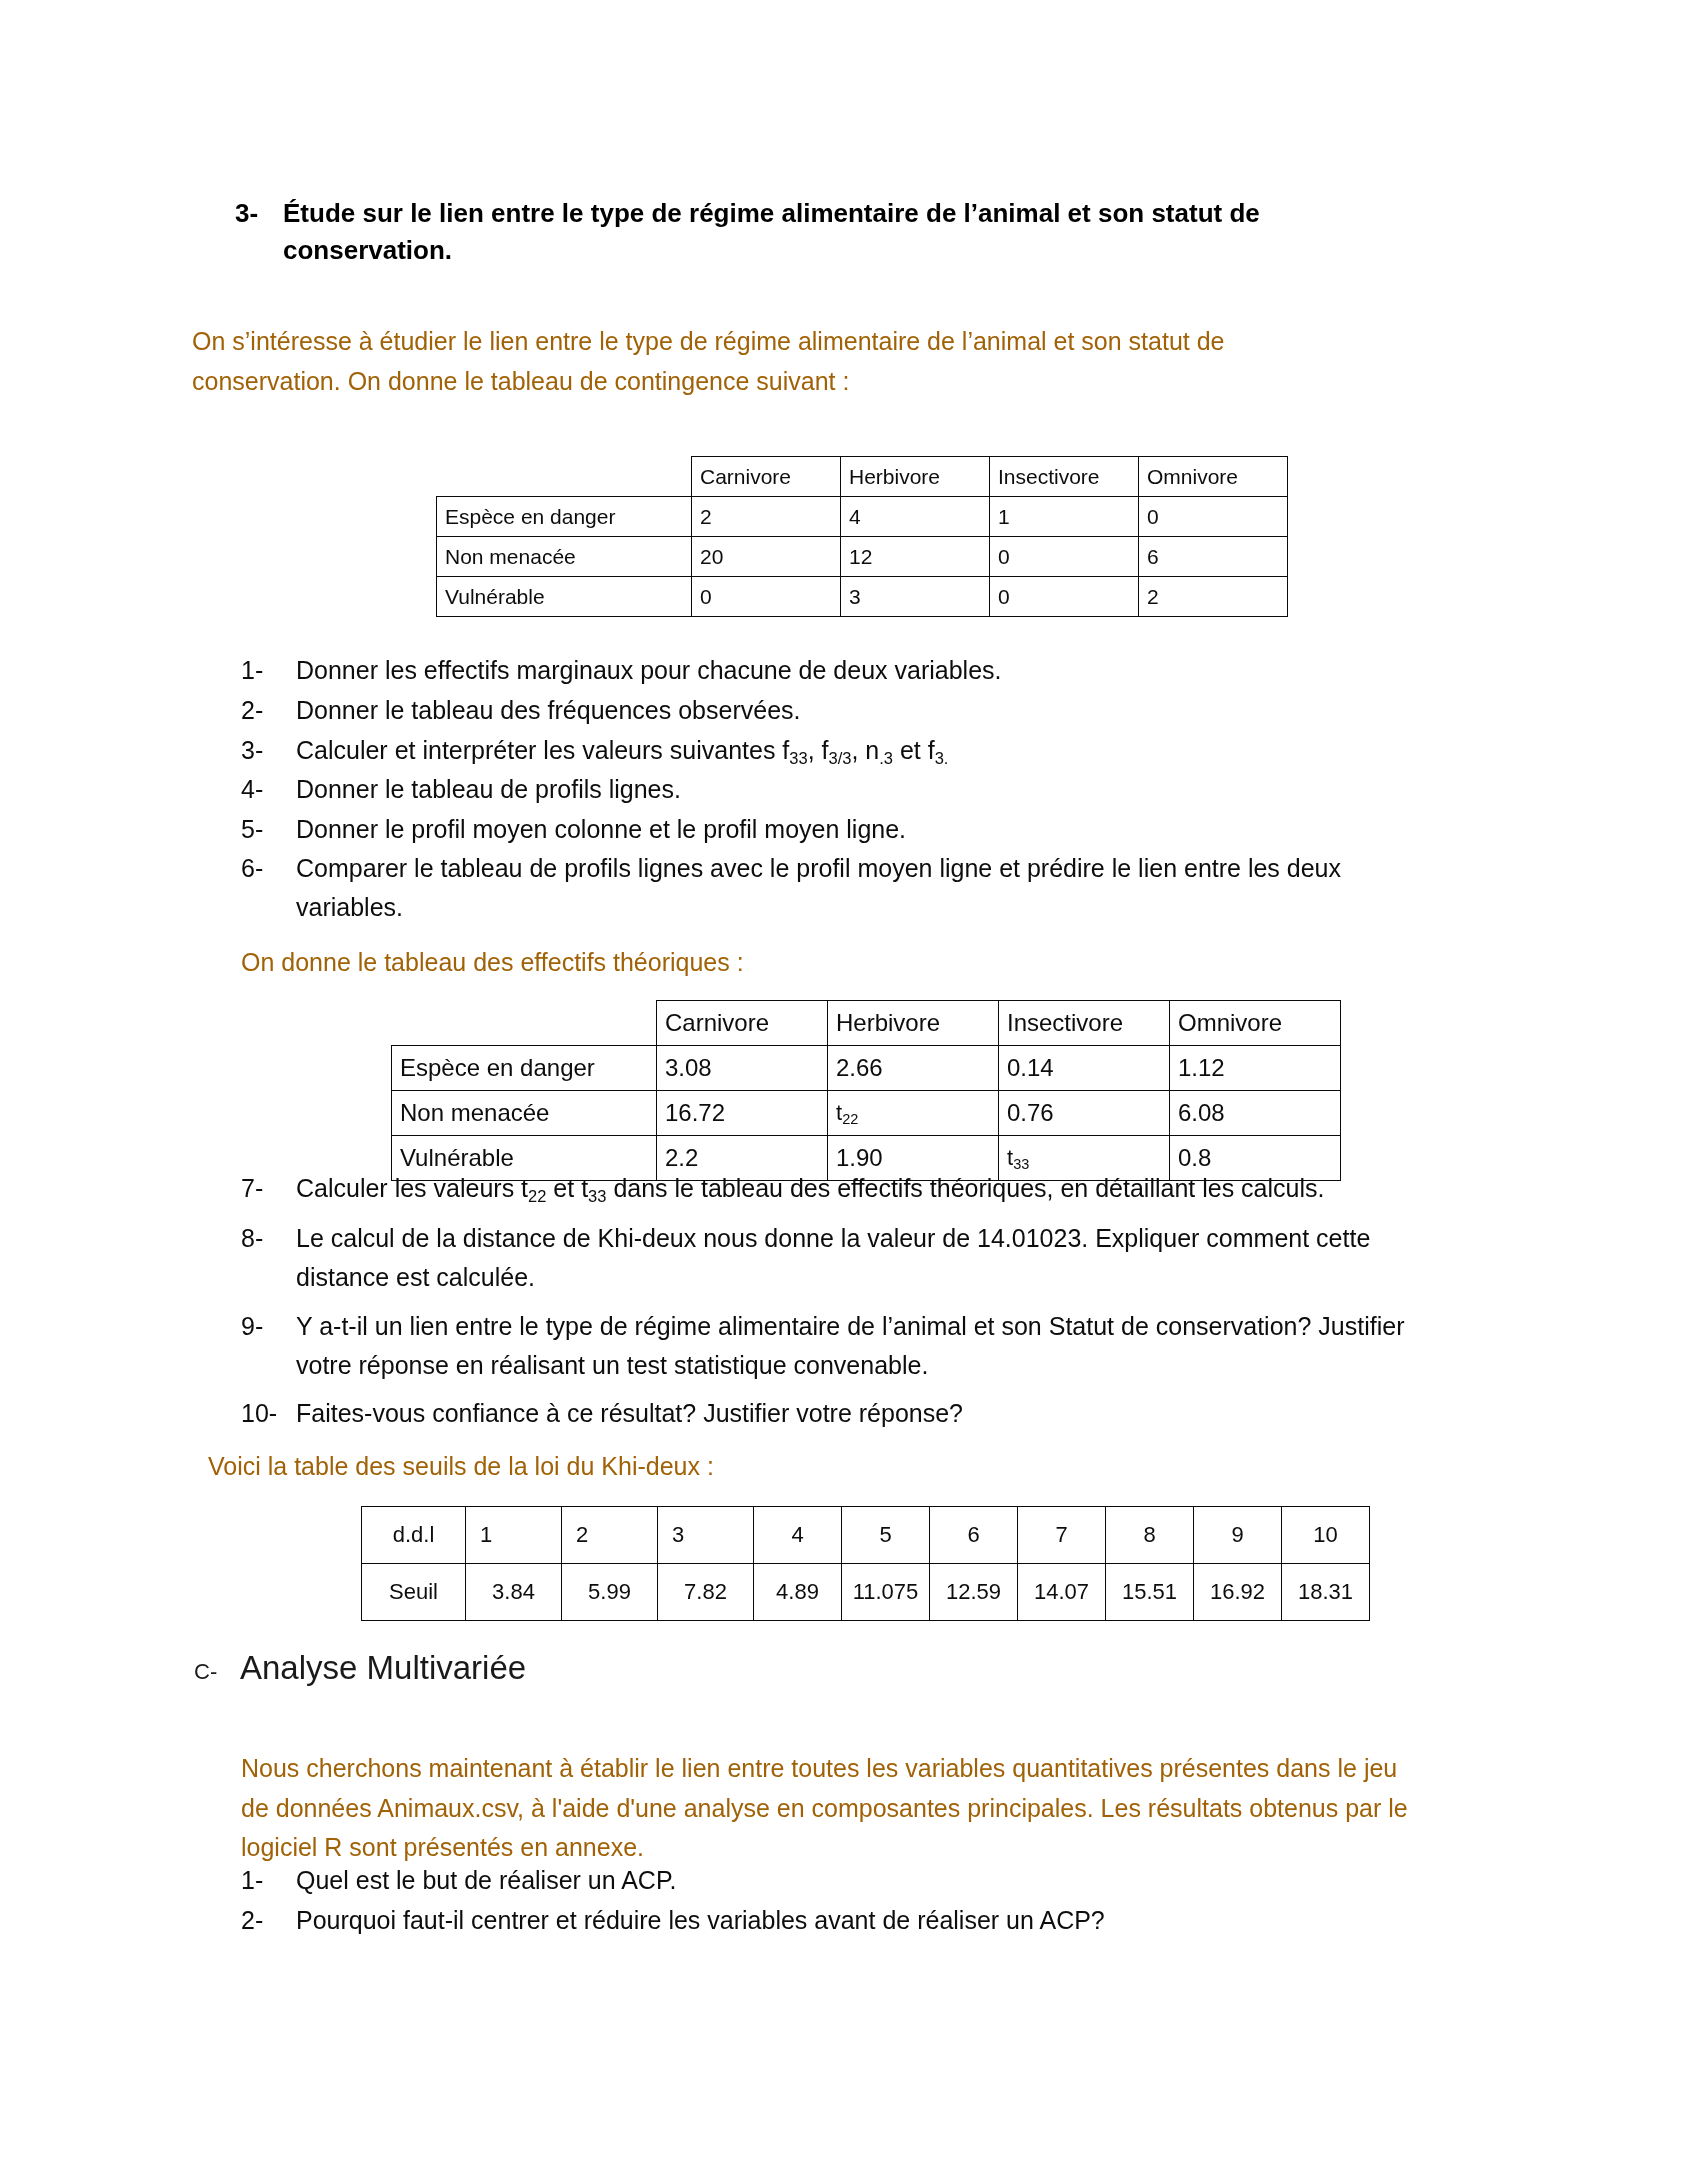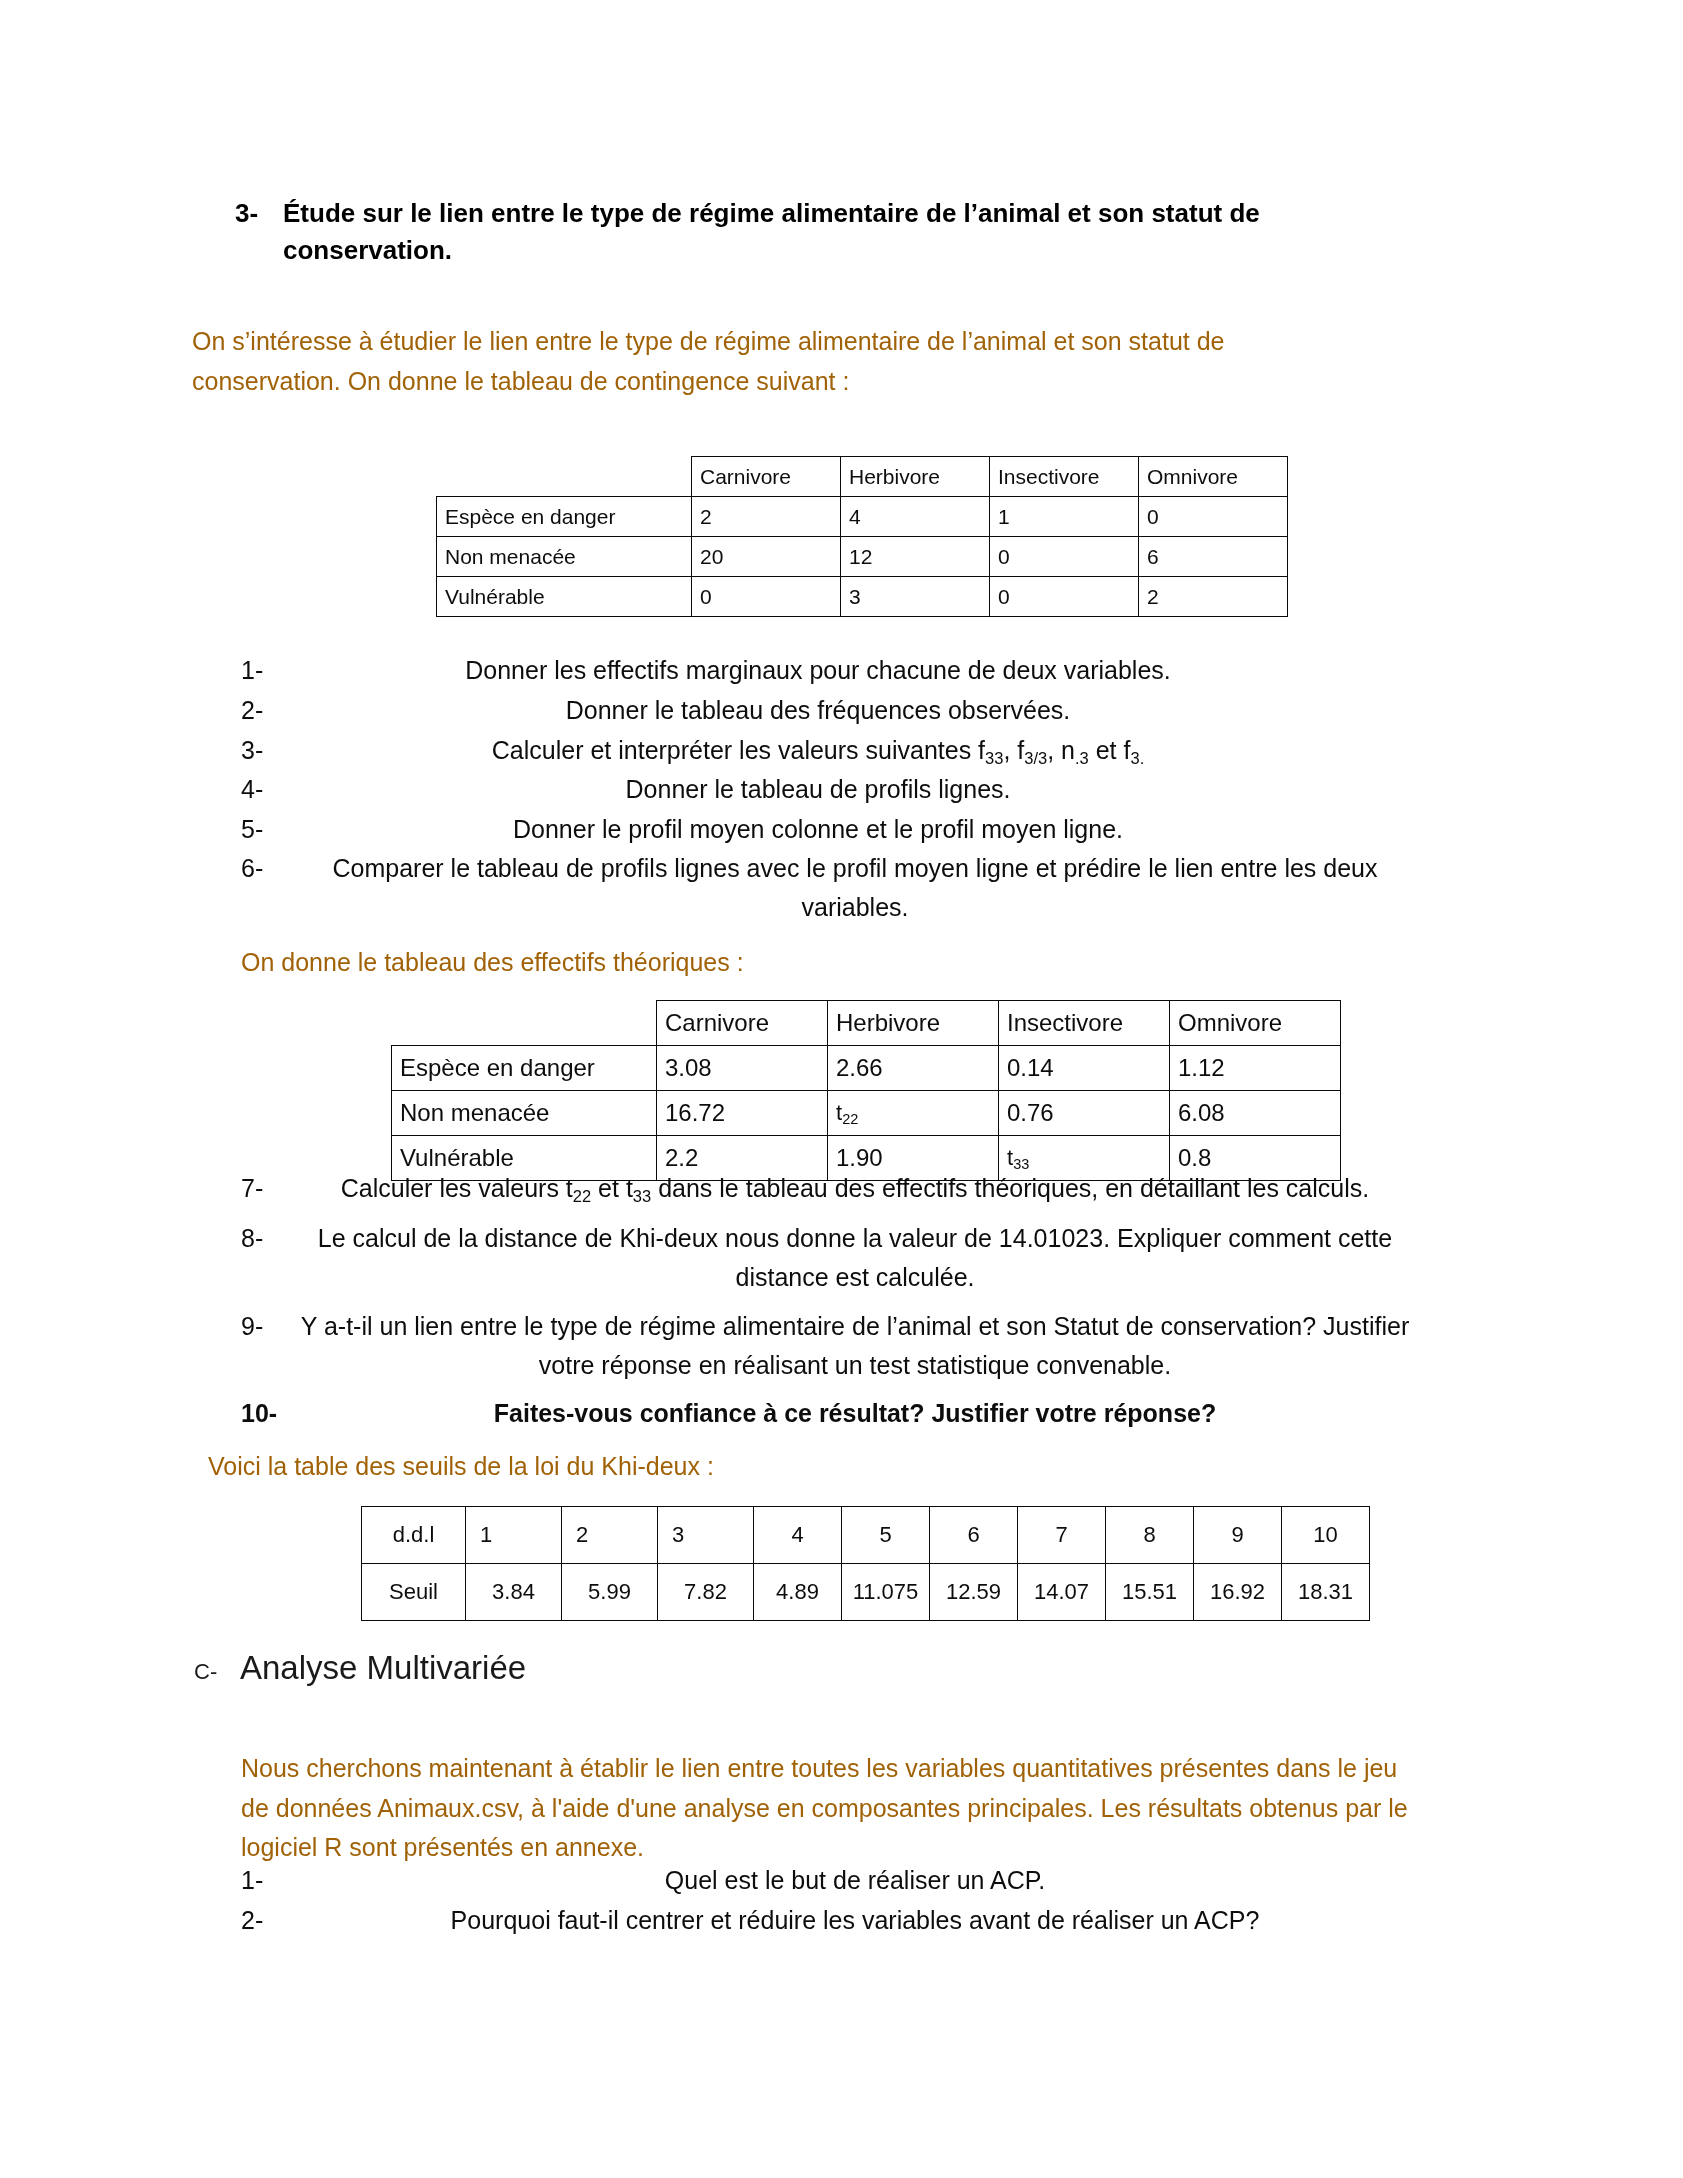--- a/index.html
+++ b/index.html
@@ -72,21 +72,20 @@
     font-size: 25px;
     line-height: 1.56;
     color: #0d0d0d;
   }
   .li .marker {
     width: 55px;
     flex: 0 0 55px;
   }
   .li .ltext {
     flex: 1 1 auto;
-    text-align: center;
   }
   sub {
     font-size: 0.66em;
     vertical-align: -0.28em;
     line-height: 0;
   }
 
   
   table.doc-table {
     border-collapse: collapse;
@@ -248,21 +247,21 @@
     <div class="li" style="position:absolute; left:241px; top:1219px; width:1173px;">
       <span class="marker">8-</span>
       <span class="ltext">Le calcul de la distance de Khi-deux nous donne la valeur de 14.01023. Expliquer comment cette distance est calculée.</span>
     </div>
 
     <div class="li" style="position:absolute; left:241px; top:1307px; width:1173px;">
       <span class="marker">9-</span>
       <span class="ltext">Y a-t-il un lien entre le type de régime alimentaire de l’animal et son Statut de conservation? Justifier votre réponse en réalisant un test statistique convenable.</span>
     </div>
 
-    <div class="li" style="position:absolute; left:241px; top:1394px; width:1173px;font-weight:bold;">
+    <div class="li" style="position:absolute; left:241px; top:1394px; width:1173px;">
       <span class="marker">10-</span>
       <span class="ltext">Faites-vous confiance à ce résultat? Justifier votre réponse?</span>
     </div>
 
     <div class="para" style="position:absolute; left:208px; top:1447px; width:1143px;">Voici la table des seuils de la loi du Khi-deux :</div>
 
     <table class="doc-table" id="table-seuils" style="position:absolute; left:361px; top:1506px;">
       <tbody>
           <tr>
         <td class="c-head">d.d.l</td>

